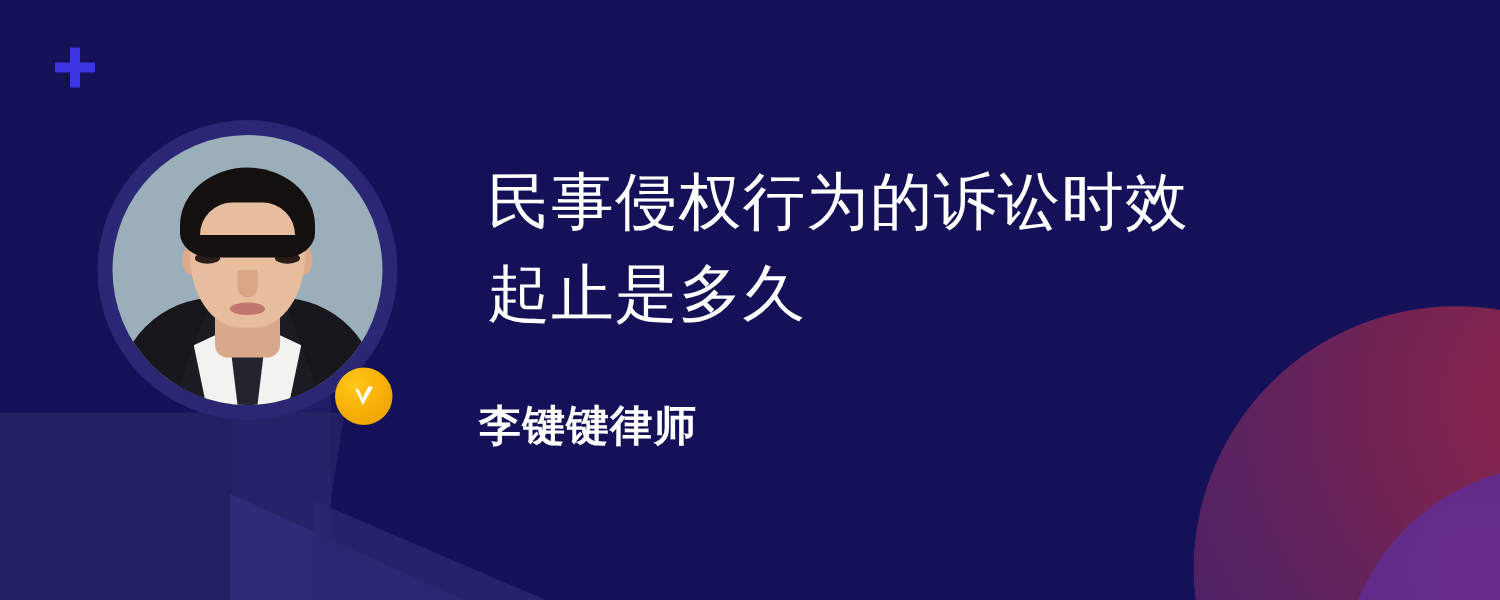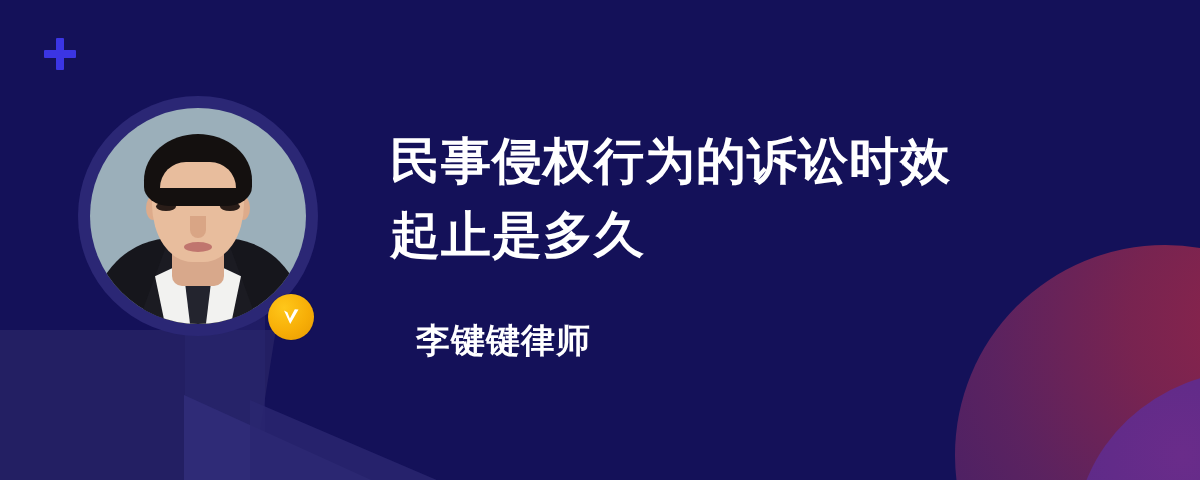--- a/index.html
+++ b/index.html
@@ -270,39 +270,38 @@
 
   
   .title {
     position: absolute;
     left: 390px;
     top: 124px;
     width: 700px;
     color: #ffffff;
     font-size: 50px;
     line-height: 74px;
-    font-weight: 700;
+    font-weight: 400;
     letter-spacing: 1px;
     white-space: pre-line;
   }
 
   
   .name-badge {
     position: absolute;
     left: 383px;
     top: 296px;
     width: 330px;
     height: 90px;
     border-radius: 16px;
     background: linear-gradient(90deg, #3d36ef 0%, #3730d6 18%, #2b2796 55%, #1d1a६e 78%, #17134f 100%);
     display: flex;
     align-items: center;
   }
   .name-badge .name-text {
-    margin-left: 33px;
     color: #ffffff;
     font-size: 34px;
     font-weight: 700;
     letter-spacing: 1px;
   }
 </style>
 </head>
 <body>
 
 <div class="banner">

